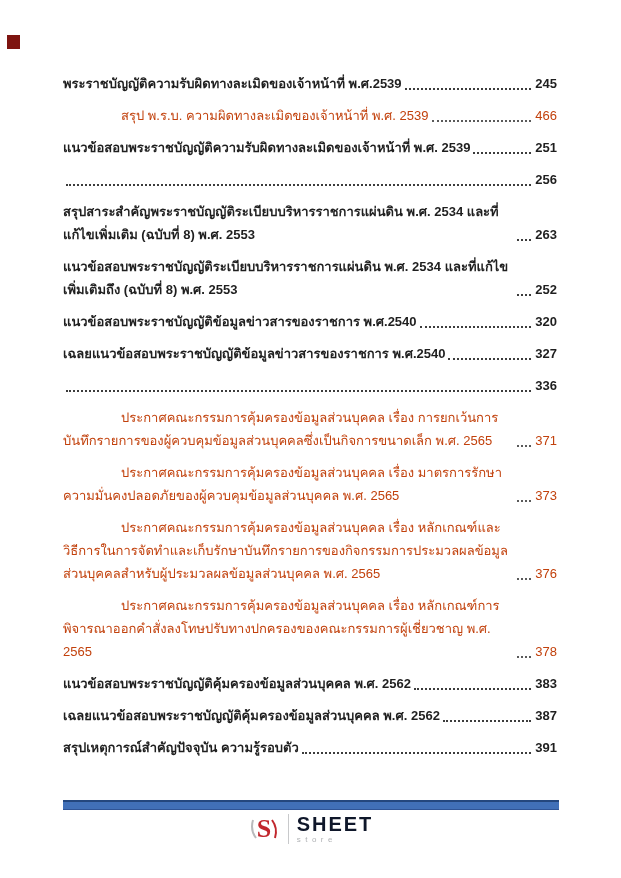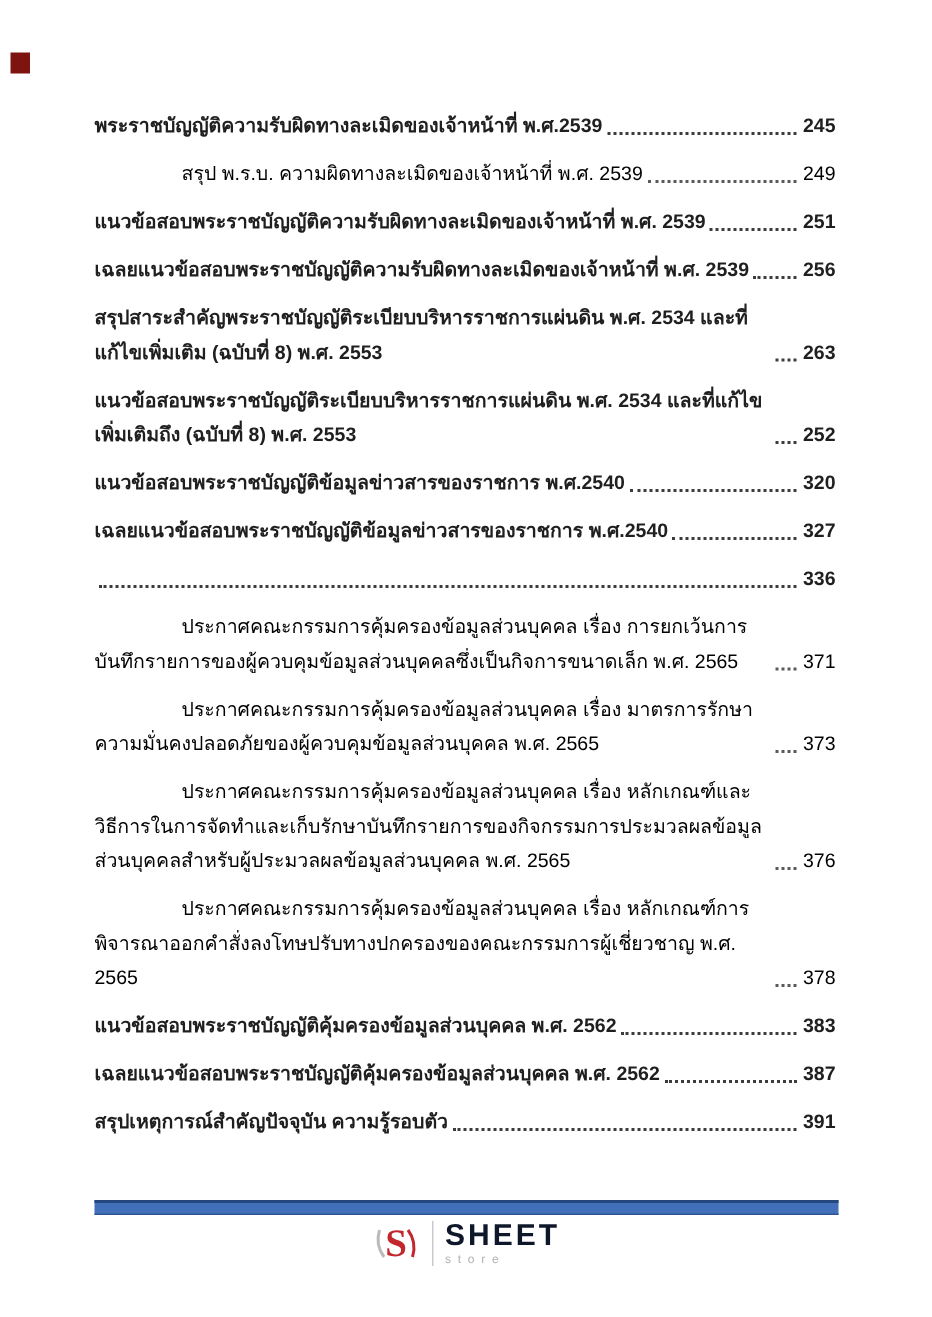--- a/index.html
+++ b/index.html
@@ -18,21 +18,21 @@
   .toc{
     position:absolute;left:63px;right:64px;top:72px;
   }
   .entry{
     display:flex;align-items:flex-end;
     font-size:13px;line-height:23px;
     color:#1f1f1f;
     margin-bottom:9px;
   }
   .entry.bold{font-weight:bold;}
-  .entry.sub{color:#000000;font-weight:normal;}
+  .entry.sub{color:#c2410c;font-weight:normal;}
   .entry .txt{flex:0 1 auto;}
   .entry.sub .txt{text-indent:58px;}
   .entry .dots{
     flex:1 1 auto;min-width:14px;
     border-bottom:2px dotted #3c3c3c;
     margin:0 3px 5px 3px;
     height:0;
   }
   .entry.sub .dots{border-bottom-color:#5a5a5a;}
   .entry .pg{flex:0 0 auto;padding-left:1px;}
@@ -71,31 +71,30 @@
   <div class="toc" id="toc-list">
     <div class="entry bold">
       <span class="txt">พระราชบัญญัติความรับผิดทางละเมิดของเจ้าหน้าที่ พ.ศ.2539</span>
       <span class="dots"></span>
       <span class="pg">245</span>
     </div>
 
     <div class="entry sub">
       <span class="txt">สรุป พ.ร.บ. ความผิดทางละเมิดของเจ้าหน้าที่ พ.ศ. 2539</span>
       <span class="dots"></span>
-      <span class="pg">249</span>
+      <span class="pg">466</span>
     </div>
 
     <div class="entry bold">
       <span class="txt">แนวข้อสอบพระราชบัญญัติความรับผิดทางละเมิดของเจ้าหน้าที่ พ.ศ. 2539</span>
       <span class="dots"></span>
       <span class="pg">251</span>
     </div>
 
     <div class="entry bold">
-      <span class="txt">เฉลยแนวข้อสอบพระราชบัญญัติความรับผิดทางละเมิดของเจ้าหน้าที่ พ.ศ. 2539</span>
       <span class="dots"></span>
       <span class="pg">256</span>
     </div>
 
     <div class="entry bold">
       <span class="txt">สรุปสาระสำคัญพระราชบัญญัติระเบียบบริหารราชการแผ่นดิน พ.ศ. 2534 และที่แก้ไขเพิ่มเติม (ฉบับที่ 8) พ.ศ. 2553</span>
       <span class="dots"></span>
       <span class="pg">263</span>
     </div>
 

